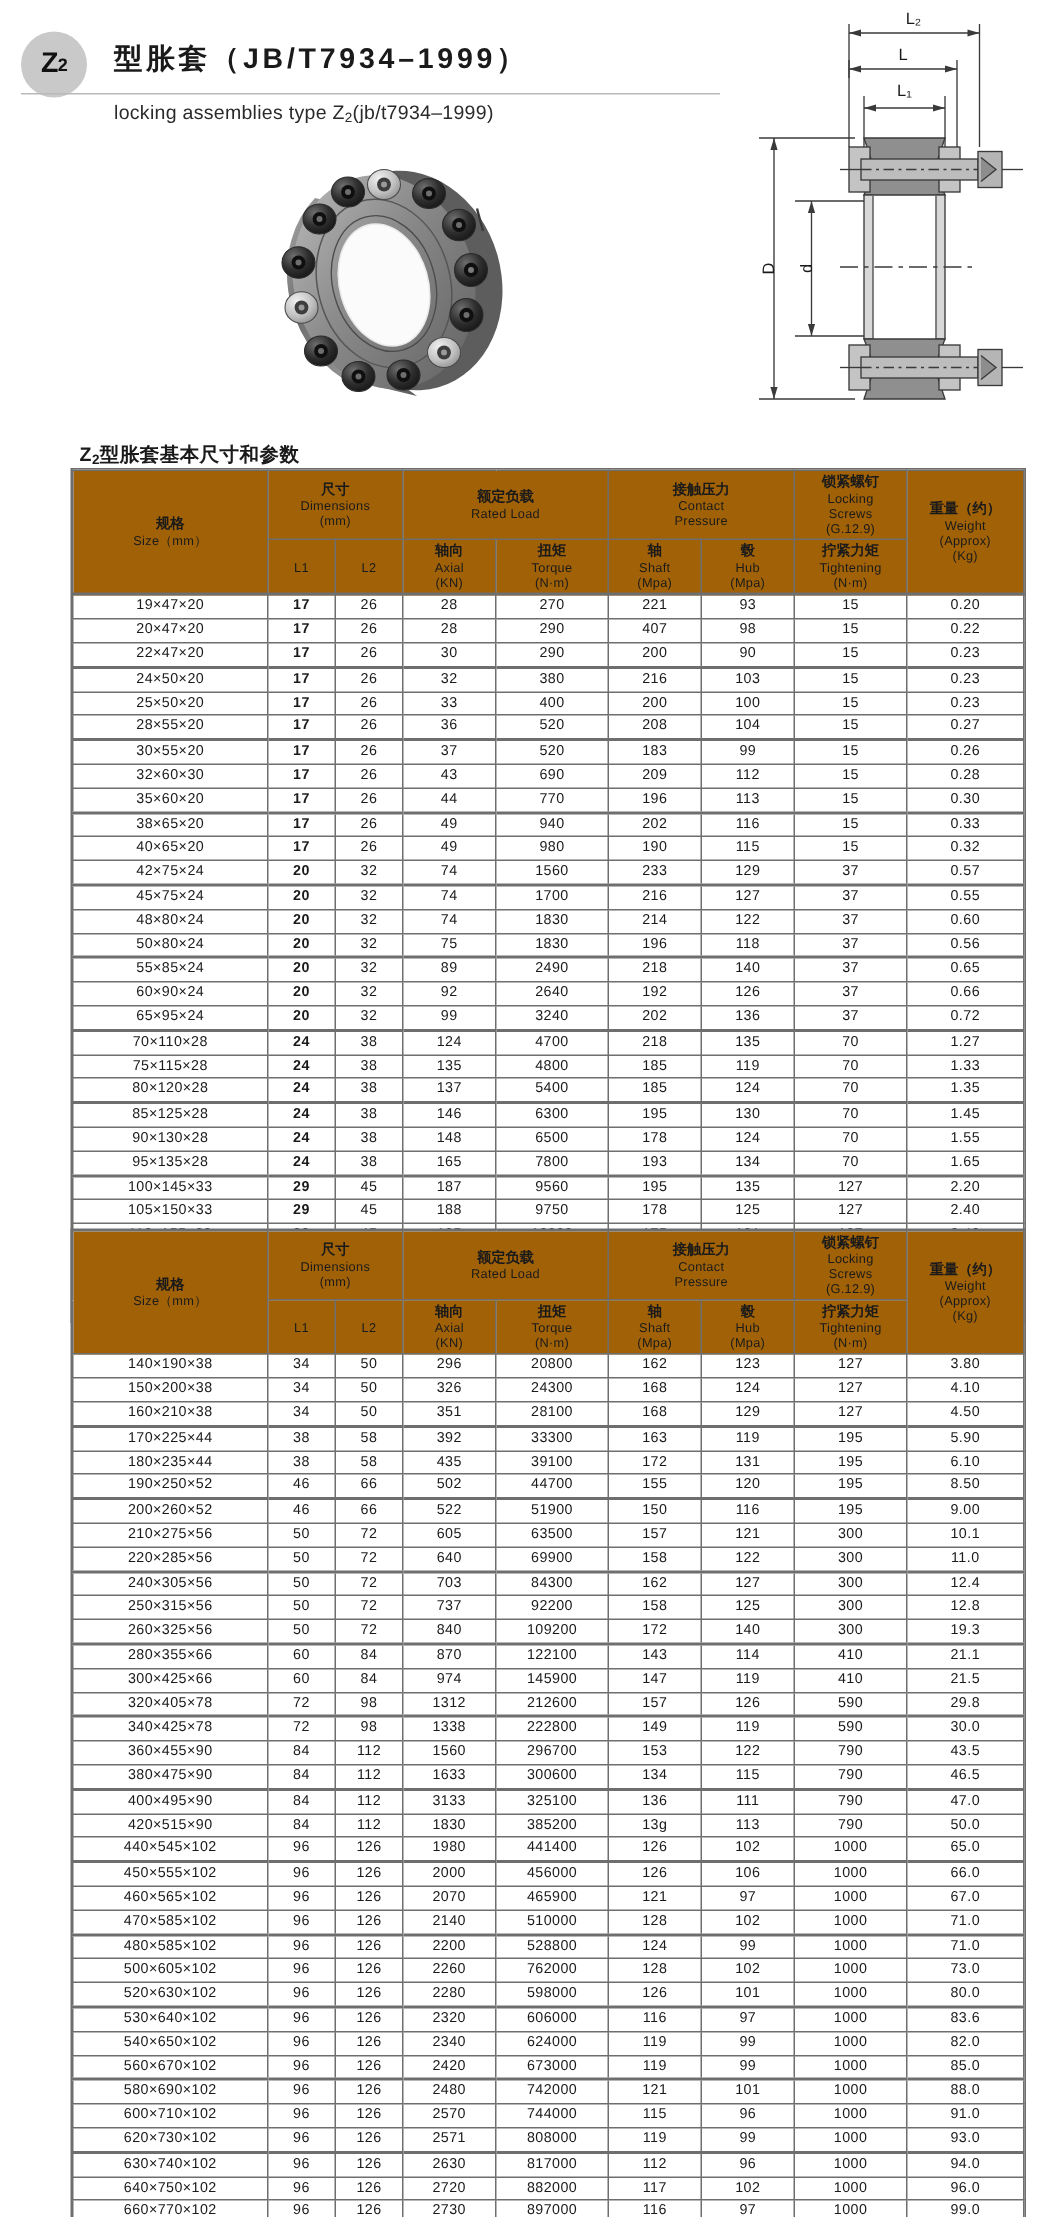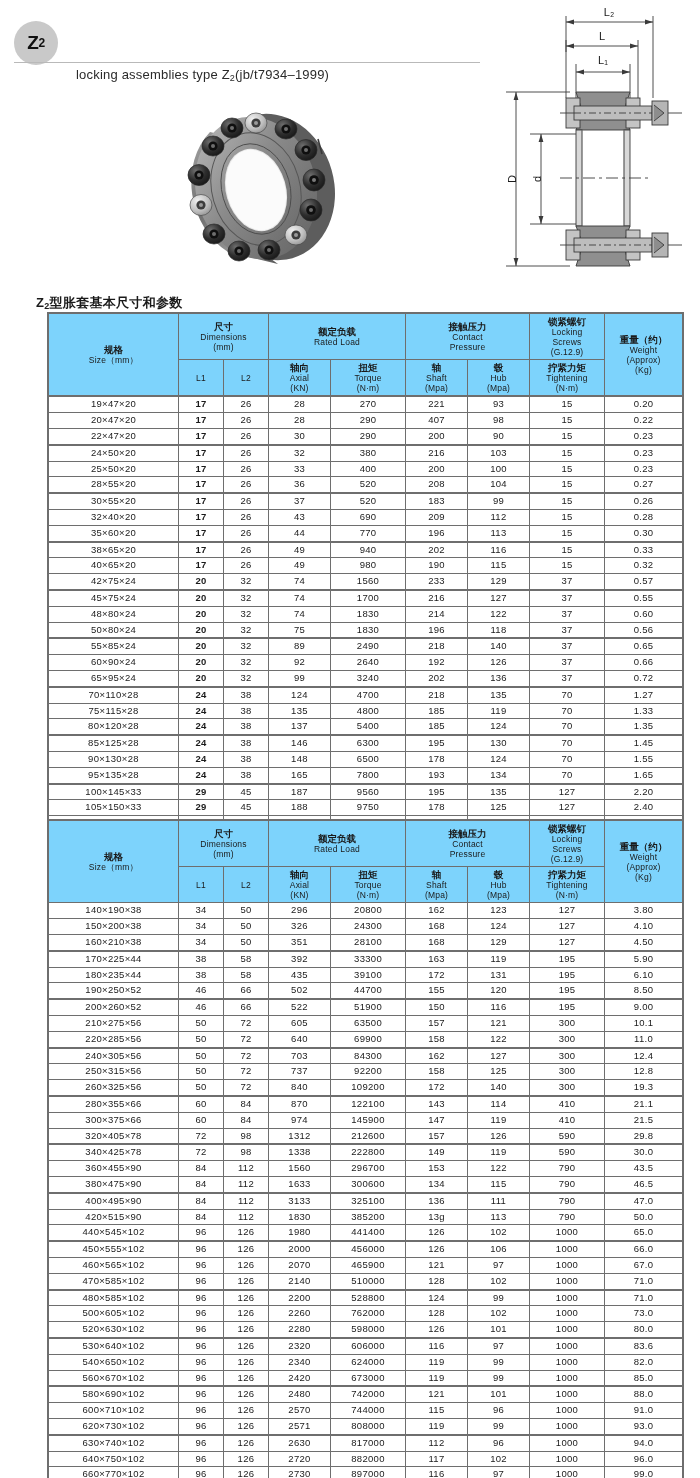--- a/index.html
+++ b/index.html
@@ -73,21 +73,21 @@
   
   .drawing {
     position: absolute;
     left: 498px; top: 2px;
     width: 200px; height: 288px;
   }
 
   
   .section-heading {
     position: absolute;
-    left: 36px; top: 294px;
+    left: 53px; top: 294px;
     font-size: 13px;
     font-weight: bold;
     letter-spacing: 0.3px;
   }
   .section-heading sub { font-size: 9px; vertical-align: -2px; }
 
   
   .spec-table {
     position: absolute;
     border-collapse: collapse;
@@ -98,21 +98,21 @@
   #table-1 { left: 48px; top: 313px; width: 604px; }
   #table-2 { left: 48px; top: 820px; width: 604px; }
 
   .spec-table th, .spec-table td {
     border: 1px solid #6e6e6e;
     text-align: center;
     vertical-align: middle;
     padding: 0;
   }
   .spec-table thead th {
-    background: #7dd3fc;
+    background: #a16207;
     font-weight: normal;
     line-height: 1.18;
     padding: 2px 1px;
   }
   .hdr-cn { font-weight: bold; font-size: 9.5px; }
   .hdr-en { font-size: 8.5px; letter-spacing: 0.2px; text-align: center; }
 
   .spec-table tbody td {
     height: 14.8px;
     line-height: 14.8px;
@@ -143,20 +143,21 @@
   .spec-table { outline: 1px solid #6e6e6e; }
 </style>
 </head>
 <body>
 
 <div class="header">
   <div class="badge">
     <span>Z</span>
       <sub>2</sub>
   </div>
+  <div class="title-main">型胀套（JB/T7934–1999）</div>
   <div class="title-rule"></div>
   <div class="title-sub">
     <span>locking assemblies type Z</span><sub>2</sub><span>(jb/t7934–1999)</span>
   </div>
 </div>
 
 <svg class="photo" viewBox="0 0 190 190">
   <defs>
     <linearGradient id="ringOuter" x1="0" y1="0" x2="1" y2="1">
       <stop offset="0%" stop-color="#a8a8a8"></stop>
@@ -514,21 +515,21 @@
         <td class="b">17</td>
         <td>26</td>
         <td>37</td>
         <td>520</td>
         <td>183</td>
         <td>99</td>
         <td>15</td>
         <td>0.26</td>
       </tr>
       <tr>
-        <td>32×40×20</td>
+        <td>32×60×30</td>
         <td class="b">17</td>
         <td>26</td>
         <td>43</td>
         <td>690</td>
         <td>209</td>
         <td>112</td>
         <td>15</td>
         <td>0.28</td>
       </tr>
       <tr class="grp-end">
@@ -993,21 +994,21 @@
         <td>60</td>
         <td>84</td>
         <td>870</td>
         <td>122100</td>
         <td>143</td>
         <td>114</td>
         <td>410</td>
         <td>21.1</td>
       </tr>
       <tr>
-        <td>300×375×66</td>
+        <td>300×425×66</td>
         <td>60</td>
         <td>84</td>
         <td>974</td>
         <td>145900</td>
         <td>147</td>
         <td>119</td>
         <td>410</td>
         <td>21.5</td>
       </tr>
       <tr class="grp-end">

